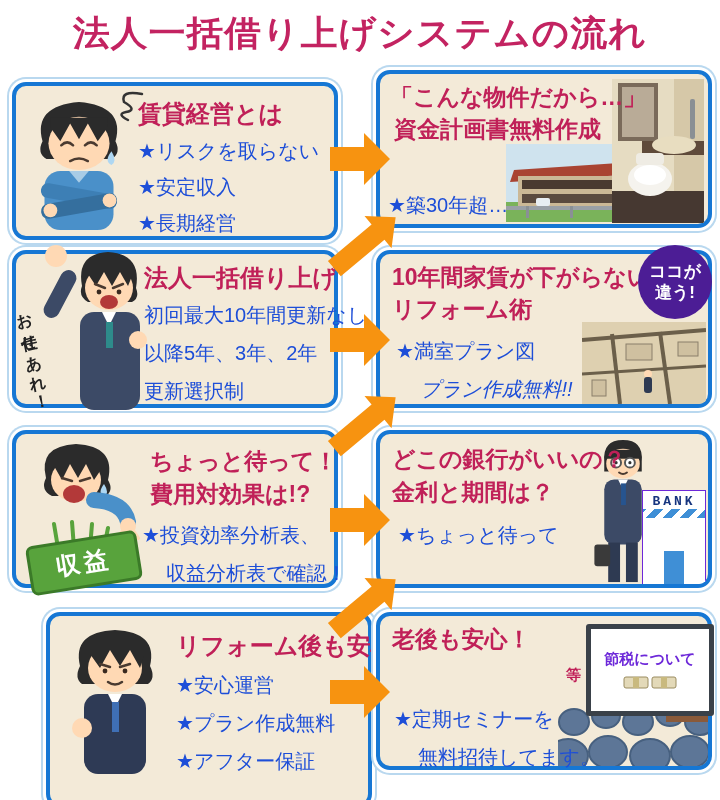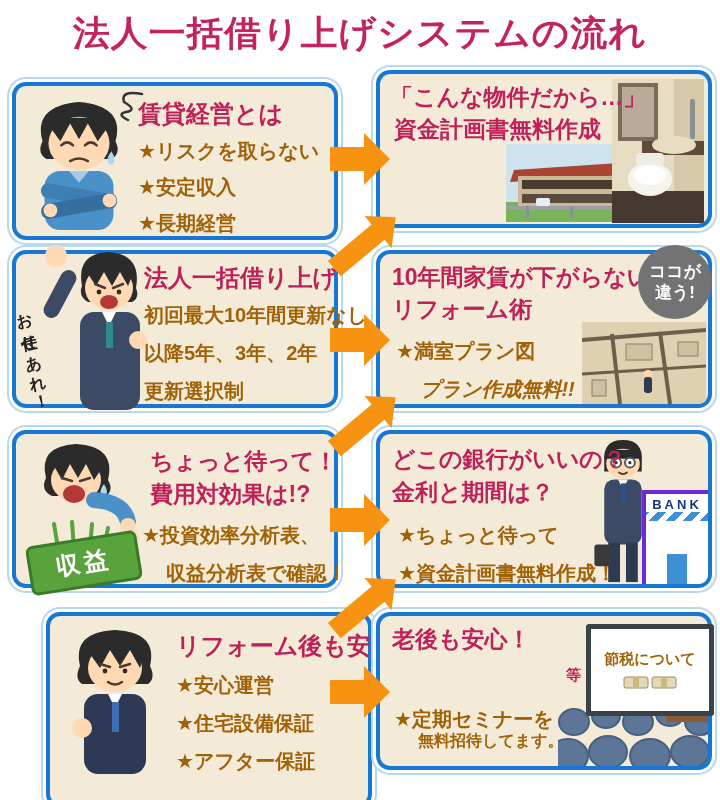--- a/index.html
+++ b/index.html
@@ -5,36 +5,36 @@
   html,body{margin:0;padding:0;background:#ffffff;}
   body{width:720px;height:800px;position:relative;overflow:hidden;
        font-family:"Liberation Sans","DejaVu Sans",sans-serif;}
   .title{position:absolute;top:10px;left:0;width:720px;text-align:center;
          font-size:35px;font-weight:900;color:#c32361;letter-spacing:1px;
          transform:scaleX(1.05);white-space:nowrap;}
   .box{position:absolute;background:#f3ead8;border:4px solid #1677d4;border-radius:14px;
        box-shadow:0 0 0 3px #ffffff,0 0 0 5px #b9d8ef;box-sizing:border-box;}
   .clip{position:absolute;inset:0;border-radius:9px;overflow:hidden;}
   .hd{position:absolute;color:#c02058;font-weight:800;white-space:nowrap;}
-  .bl{position:absolute;color:#a16207;font-weight:700;white-space:nowrap;}
+  .bl{position:absolute;color:#1d4ed8;font-weight:400;white-space:nowrap;}
   .arrow-right{position:absolute;left:330px;width:60px;height:52px;z-index:6;}
   .arrow-diag{position:absolute;left:322px;width:86px;height:86px;z-index:6;}
   .badge{position:absolute;right:-4px;top:-9px;width:74px;height:74px;border-radius:50%;
-         background:#737373;z-index:7;display:flex;flex-direction:column;align-items:center;
+         background:#4c1d95;z-index:7;display:flex;flex-direction:column;align-items:center;
          justify-content:center;color:#fff;font-weight:800;font-size:17px;line-height:21px;}
   .vtext{position:absolute;writing-mode:vertical-rl;text-orientation:upright;
          font-size:16px;font-weight:700;color:#222;transform:rotate(-12deg);letter-spacing:2px;}
   .sign{position:absolute;background:#58a33c;border:3px solid #3b7a28;border-radius:7px;
         color:#fff;font-weight:800;font-size:24px;display:flex;align-items:center;
         justify-content:center;transform:rotate(-9deg);letter-spacing:4px;}
   .screen{position:absolute;background:#ffffff;border:5px solid #3a4149;border-radius:3px;
           display:flex;flex-direction:column;align-items:center;justify-content:center;gap:4px;}
-  .screen .stx{color:#a16207;font-weight:800;font-size:15px;white-space:nowrap;}
-  .bank{position:absolute;background:#ffffff;border:4px solid #6d28d9;display:flex;
-        flex-direction:column;align-items:center;}
+  .screen .stx{color:#6d28d9;font-weight:800;font-size:15px;white-space:nowrap;}
+  .bank{position:absolute;background:#ffffff;border:1px solid #6d28d9;display:flex;
+        flex-direction:column;align-items:center;font-family:Liberation Mono, monospace;}
   .bank .btx{color:#17357f;font-weight:800;font-size:13px;letter-spacing:3px;margin-top:3px;}
   .bank .awn{width:100%;height:9px;background:repeating-linear-gradient(-45deg,#3f8fd6 0 6px,#ffffff 6px 12px);}
   .bank .door{width:20px;height:34px;background:#3f8fd6;margin-top:auto;margin-bottom:0;}
   .suffix{font-size:15px;font-weight:800;color:#c02058;}
   svg{display:block;}
 </style>
 </head>
 <body>
 
 <div class="title">法人一括借り上げシステムの流れ</div>
@@ -88,20 +88,21 @@
       <rect x="30" y="62" width="62" height="14" fill="#5f4a3a"></rect>
       <ellipse cx="62" cy="66" rx="22" ry="9" fill="#e8ddc0"></ellipse>
       <ellipse cx="38" cy="100" rx="22" ry="17" fill="#f5f3ee"></ellipse>
       <ellipse cx="38" cy="96" rx="16" ry="10" fill="#ffffff"></ellipse>
       <rect x="24" y="74" width="28" height="12" rx="4" fill="#efece4"></rect>
       <rect x="78" y="20" width="5" height="40" rx="2" fill="#8a8f94"></rect>
     </svg>
   </div>
   <span class="hd" style="left:10px;top:8px;font-size:23px;">「こんな物件だから…」</span>
   <span class="hd" style="left:14px;top:40px;font-size:23px;">資金計画書無料作成</span>
+  <span class="bl" style="left:8px;top:118px;font-size:20px;">★築30年超…</span>
 </div>
 
 <div class="box" style="left:12px;top:250px;width:326px;height:158px;">
   <span class="vtext" style="left:4px;top:48px;">お任せあれ！</span>
   <svg width="112" height="170" viewBox="0 0 112 170" style="position:absolute;left:22px;top:-12px;z-index:3;">
     <rect x="14" y="26" width="16" height="52" rx="8" fill="#3c4a66" transform="rotate(28 22 52)"></rect>
     <circle cx="18" cy="14" r="11" fill="#ffd9b4"></circle>
     <path d="M44,44 Q38,12 70,10 Q104,12 98,46 Q102,56 94,60 L50,60 Q40,54 44,44" fill="#2b2b2b"></path>
     <ellipse cx="71" cy="46" rx="24" ry="22" fill="#ffd9b4"></ellipse>
     <path d="M50,32 L58,44 L66,30 L74,44 L82,30 L90,44 L94,34 L94,24 L50,24 Z" fill="#2b2b2b"></path>
@@ -192,21 +193,20 @@
       <path d="M26,42 L31,52 L36,42 Z" fill="#ffffff"></path>
       <rect x="29" y="46" width="5" height="22" fill="#27548f"></rect>
       <rect x="16" y="106" width="12" height="40" fill="#2e3a52"></rect>
       <rect x="34" y="106" width="12" height="40" fill="#2e3a52"></rect>
       <rect x="2" y="108" width="16" height="22" rx="3" fill="#3a3a3a"></rect>
     </svg>
   </div>
   <span class="hd" style="left:12px;top:10px;font-size:23px;">どこの銀行がいいの？</span>
   <span class="hd" style="left:12px;top:43px;font-size:23px;">金利と期間は？</span>
   <span class="bl" style="left:18px;top:88px;font-size:20px;">★ちょっと待って</span>
-  <span class="bl" style="left:18px;top:126px;font-size:20px;">★資金計画書無料作成！</span>
 </div>
 
 <div class="box" style="left:12px;top:612px;width:326px;height:196px;margin-left:34px;">
   <div class="clip">
     <svg width="114" height="150" viewBox="0 0 114 150" style="position:absolute;left:8px;top:8px;">
       <path d="M22,42 Q14,8 57,6 Q100,8 92,42 Q98,54 90,60 L24,60 Q16,54 22,42" fill="#2b2b2b"></path>
       <ellipse cx="57" cy="44" rx="27" ry="24" fill="#ffd9b4"></ellipse>
       <path d="M32,30 L42,44 L52,26 L62,42 L72,26 L82,44 L86,32 L86,20 L32,20 Z" fill="#2b2b2b"></path>
       <path d="M42,40 l10,3" stroke="#4a3a30" stroke-width="2.5" stroke-linecap="round"></path>
       <path d="M72,40 l-10,3" stroke="#4a3a30" stroke-width="2.5" stroke-linecap="round"></path>
@@ -214,21 +214,21 @@
         <circle cx="67" cy="47" r="2.4" fill="#3a2a20"></circle>
       <path d="M50,58 q7,5 14,0" stroke="#4a3a30" stroke-width="2.5" fill="none" stroke-linecap="round"></path>
       <rect x="26" y="70" width="62" height="80" rx="14" fill="#2e3a55"></rect>
       <path d="M50,70 L57,84 L64,70 Z" fill="#ffffff"></path>
       <rect x="54" y="78" width="7" height="30" fill="#3f6fb5"></rect>
       <circle cx="24" cy="104" r="10" fill="#ffd9b4"></circle>
     </svg>
   </div>
   <span class="hd" style="left:126px;top:14px;font-size:24px;">リフォーム後も安心</span>
   <span class="bl" style="left:126px;top:56px;font-size:20px;">★安心運営</span>
-  <span class="bl" style="left:126px;top:94px;font-size:20px;">★住宅設備保証</span>
+  <span class="bl" style="left:126px;top:94px;font-size:20px;">★プラン作成無料</span>
   <span class="bl" style="left:126px;top:132px;font-size:20px;">★アフター保証</span>
 </div>
 
 <div class="box" style="left:376px;top:612px;width:336px;height:158px;">
   <div class="clip">
     <svg width="156" height="74" viewBox="0 0 156 74" style="position:absolute;left:178px;top:84px;">
       <g fill="#5d7697" stroke="#47607f" stroke-width="2">
         <ellipse cx="16" cy="22" rx="15" ry="13"></ellipse>
           <ellipse cx="48" cy="16" rx="14" ry="12"></ellipse>
         <ellipse cx="80" cy="22" rx="15" ry="13"></ellipse>
@@ -259,21 +259,21 @@
     <svg width="56" height="18" viewBox="0 0 56 18">
       <rect x="2" y="4" width="24" height="11" rx="2" fill="#e3d9b8" stroke="#9a8c60"></rect>
       <rect x="30" y="4" width="24" height="11" rx="2" fill="#e3d9b8" stroke="#9a8c60"></rect>
       <rect x="11" y="4" width="6" height="11" fill="#c9b97e"></rect>
         <rect x="39" y="4" width="6" height="11" fill="#c9b97e"></rect>
     </svg>
   </div>
   <span class="hd" style="left:12px;top:8px;font-size:23px;">老後も安心！</span>
   <span class="suffix" style="position:absolute;left:186px;top:50px;">等</span>
   <span class="bl" style="left:14px;top:90px;font-size:20px;">★定期セミナーを</span>
-  <span class="bl" style="left:38px;top:115px;font-size:16px;">無料招待してます。</span>
+  <span class="bl" style="left:38px;top:128px;font-size:20px;">無料招待してます。</span>
 </div>
 
 <svg class="arrow-right" style="top:133px;" viewBox="0 0 60 52">
   <polygon points="0,14 34,14 34,0 60,26 34,52 34,38 0,38" fill="#f79310"></polygon>
 </svg>
 <svg class="arrow-right" style="top:314px;" viewBox="0 0 60 52">
   <polygon points="0,14 34,14 34,0 60,26 34,52 34,38 0,38" fill="#f79310"></polygon>
 </svg>
 <svg class="arrow-right" style="top:494px;" viewBox="0 0 60 52">
   <polygon points="0,14 34,14 34,0 60,26 34,52 34,38 0,38" fill="#f79310"></polygon>

